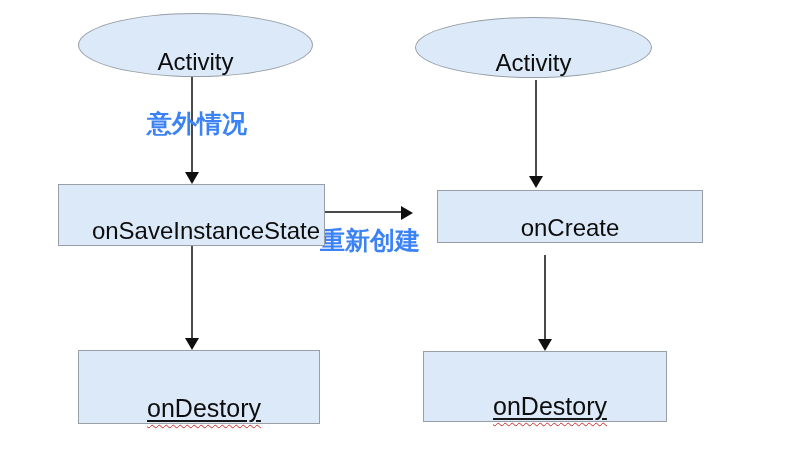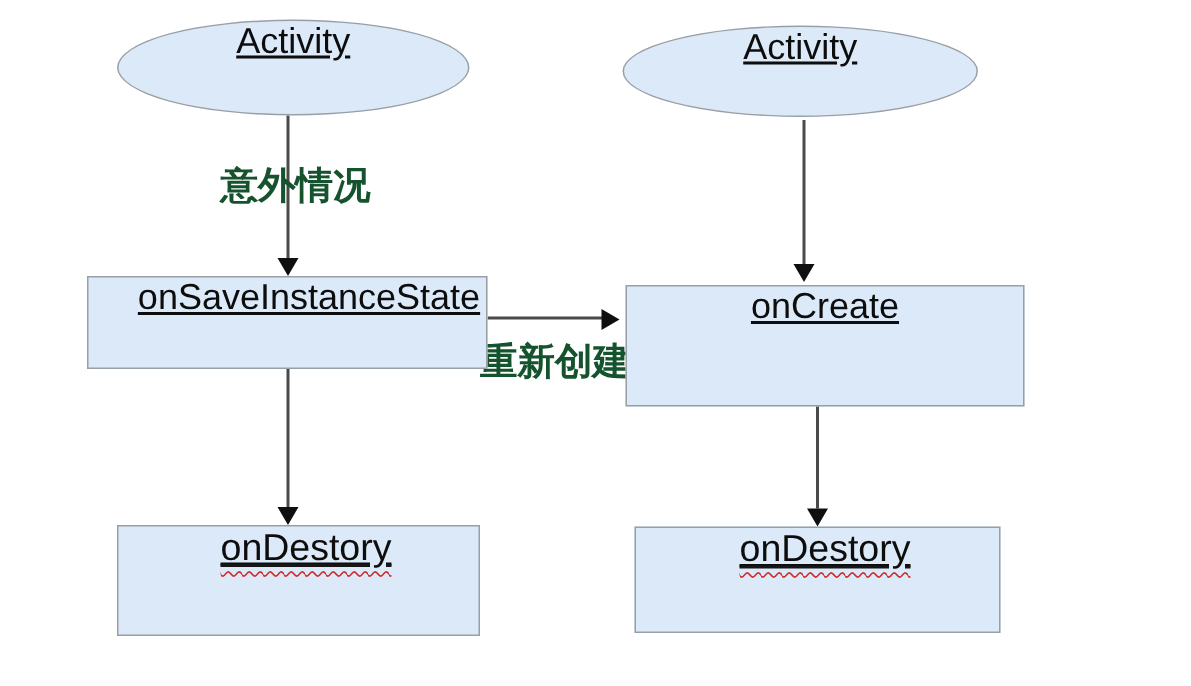--- a/index.html
+++ b/index.html
@@ -15,24 +15,23 @@
     background: #ffffff;
     overflow: hidden;
     color: #0d0d0d;
   }
   
   .node {
     position: absolute;
     background: var(--node-fill, #dbe9f8);
     border: 1.5px solid var(--node-border, #98a0a6);
     display: flex;
-    align-items: flex-start;
+    align-items: flex-end;
     justify-content: center;
     box-sizing: border-box;
-    text-decoration: underline;
   }
   .ellipse { border-radius: 50%; }
   .node-label {
     font-size: 24px;
     color: #0d0d0d;
     white-space: nowrap;
   }
   .destory-label { font-size: 25px; }
   
   .u-black {
@@ -72,21 +71,21 @@
     position: absolute;
     width: 0; height: 0;
     border-top: 7px solid transparent;
     border-bottom: 7px solid transparent;
     border-left: 12px solid var(--arrow, #0f0f0f);
   }
   .edge-label {
     position: absolute;
     font-size: 25px;
     font-weight: 600;
-    color: #14532d;
+    color: #3b82f6;
     white-space: nowrap;
     text-align: center;
   }
 </style>
 </head>
 <body>
 
 <div class="canvas">
 
   <div class="vline" style="left:191px; top:77px; height:95px;"></div>
@@ -111,21 +110,21 @@
   </div>
 
   <div class="node ellipse" style="left:415px; top:17px; width:237px; height:61px;">
     <span class="node-label">Activity</span>
   </div>
 
   <div class="node" style="left:58px; top:184px; width:267px; height:62px;padding-left:29px;">
     <span class="node-label">onSaveInstanceState</span>
   </div>
 
-  <div class="node" style="left:417px; top:190px; width:266px; height:81px;">
+  <div class="node" style="left:437px; top:190px; width:266px; height:53px;">
     <span class="node-label">onCreate</span>
   </div>
 
   <div class="node" style="left:78px; top:350px; width:242px; height:74px;">
     <span class="node-label destory-label u-black"><span class="u-redwavy">onDestory</span></span>
   </div>
 
   <div class="node" style="left:423px; top:351px; width:244px; height:71px;">
     <span class="node-label destory-label u-black"><span class="u-redwavy">onDestory</span></span>
   </div>

